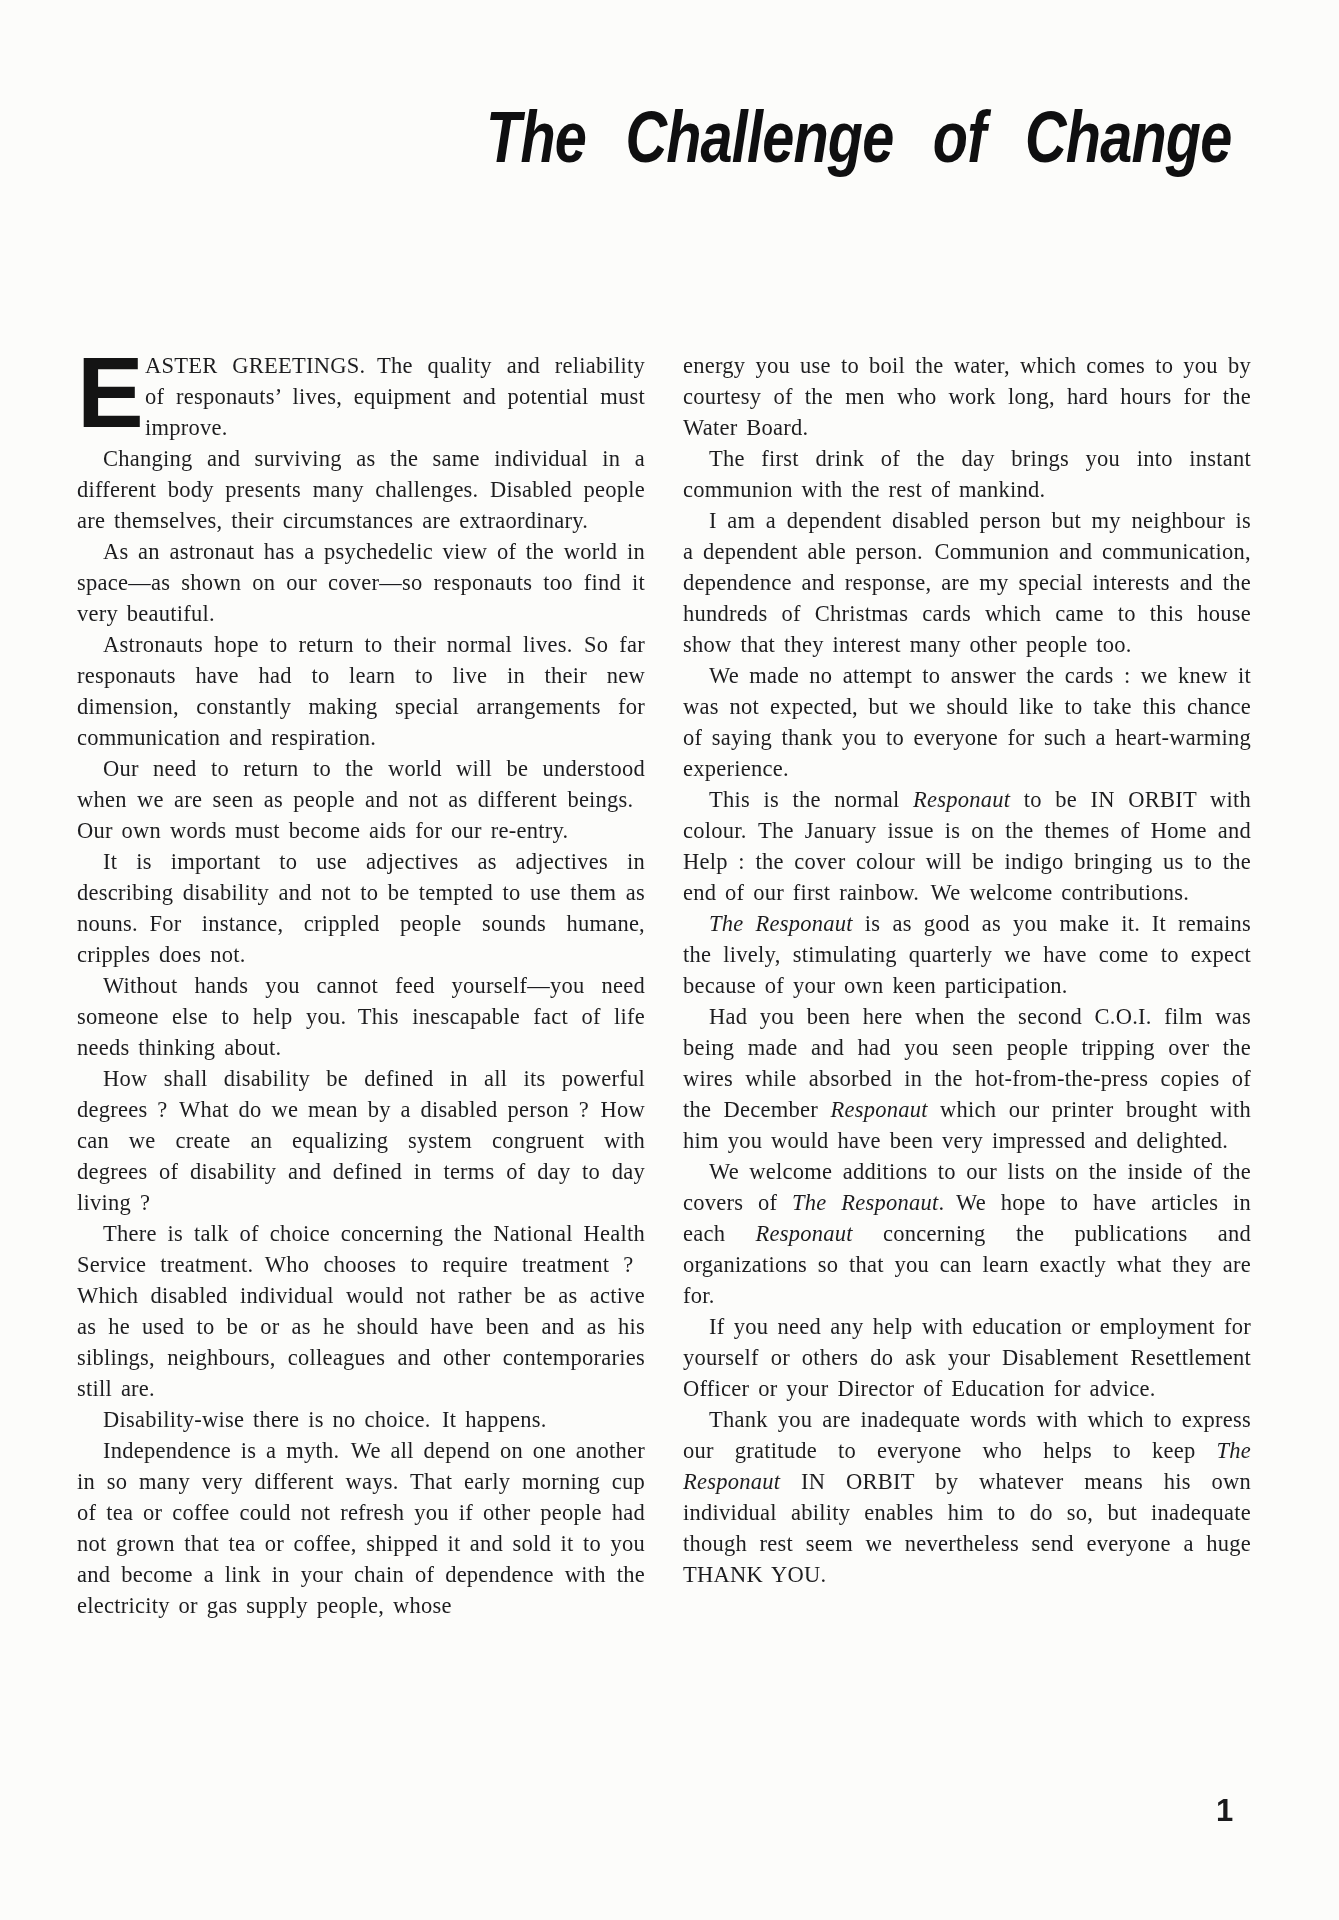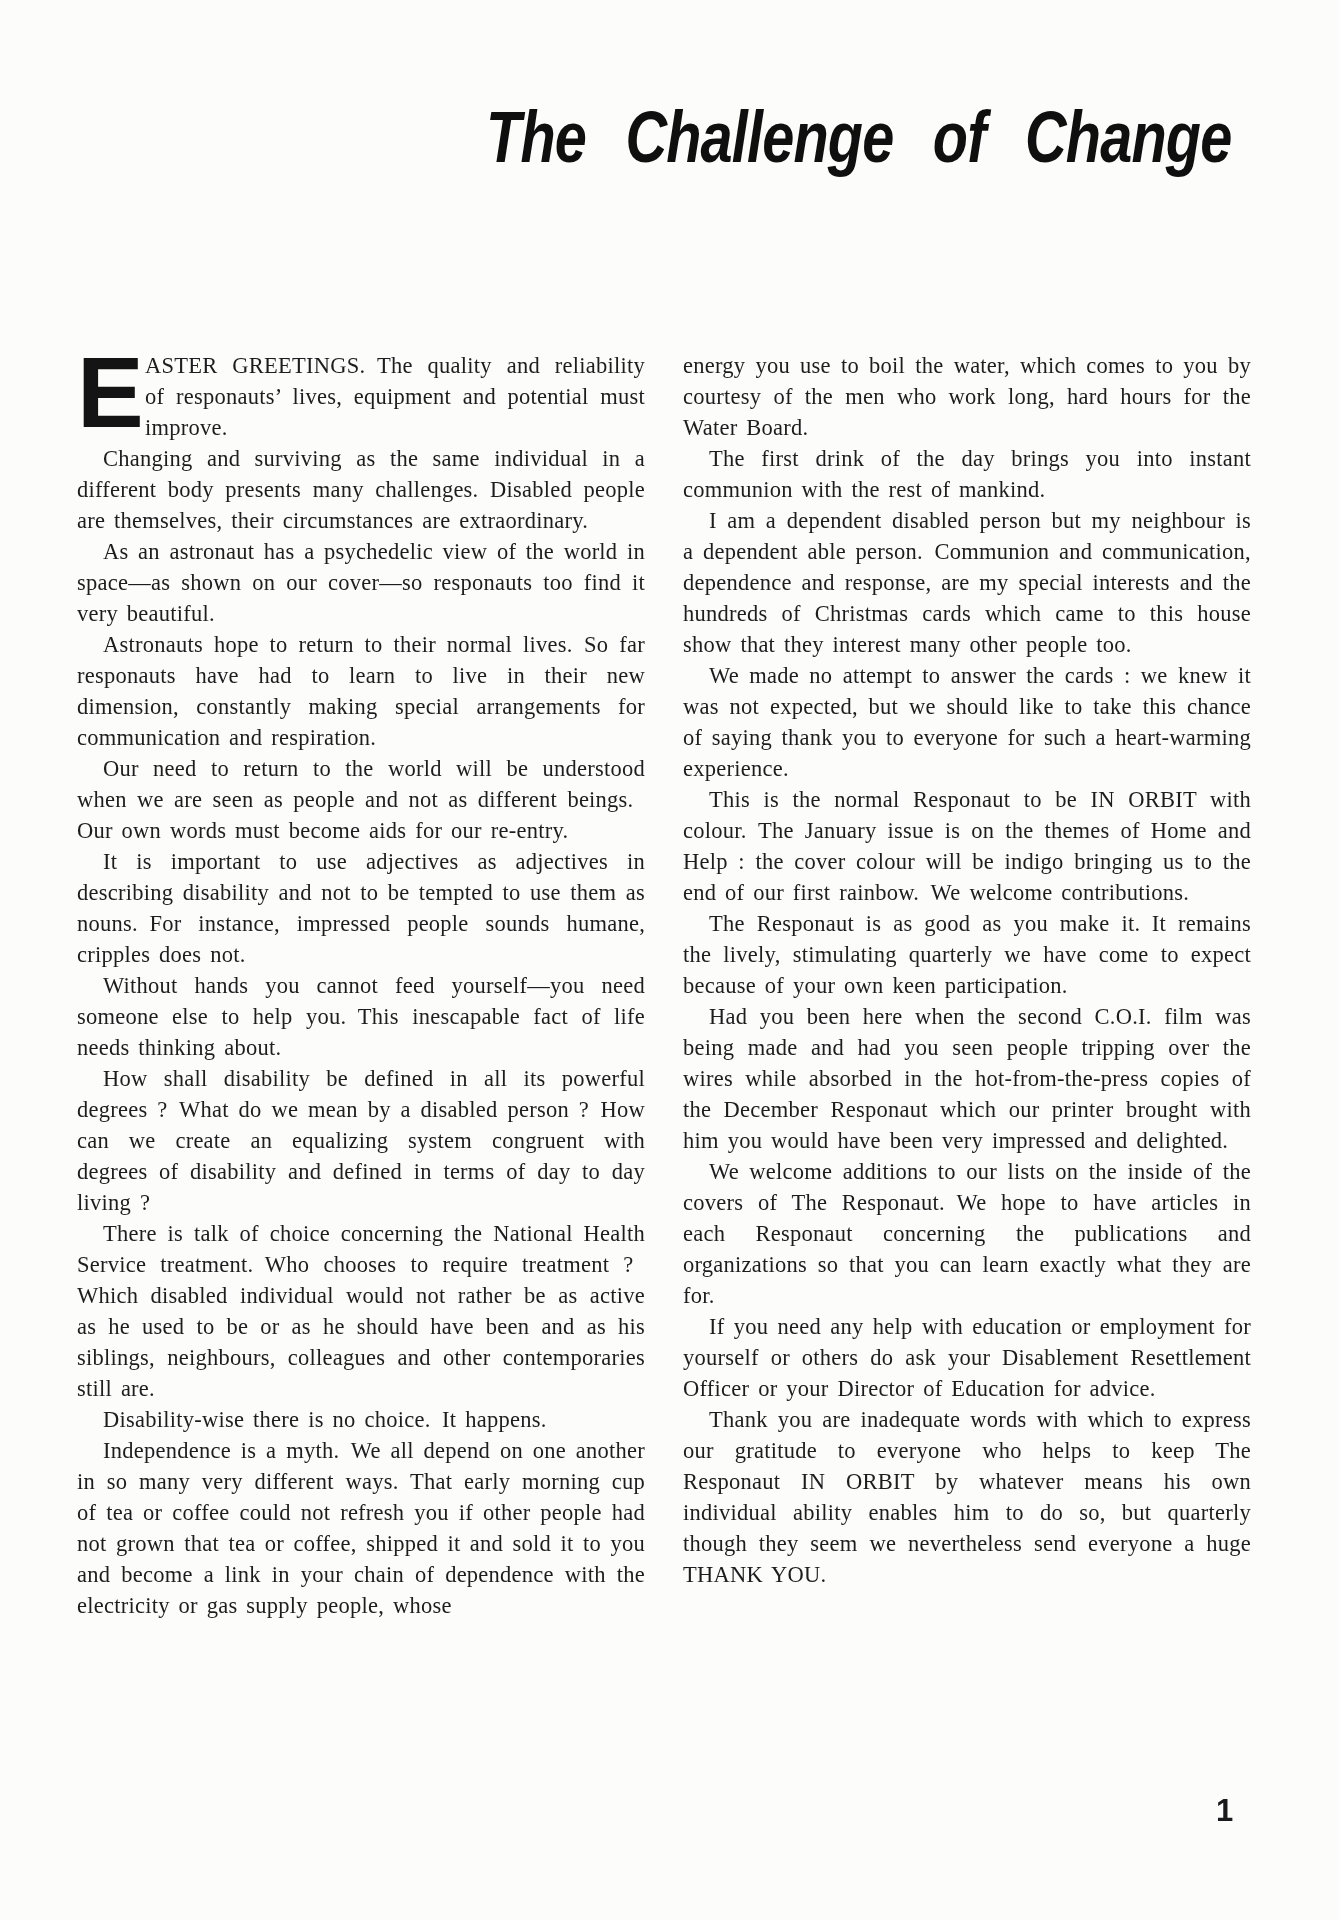--- a/index.html
+++ b/index.html
@@ -41,21 +41,21 @@
   .col{
     width:568px;
     font-size:22.5px;
     line-height:31px;
     text-align:justify;
     letter-spacing:0.25px;
     word-spacing:3px;
   }
   .para{margin:0;}
   .para.indent{text-indent:26px;}
-  .it{margin-top:10px;}
+  .it{font-style:italic;margin-top:10px;}
   .dropcap{
     float:left;
     font-family:"Liberation Sans", sans-serif;
     font-weight:700;
     font-size:100px;
     line-height:76px;
     height:84px;
     width:60px;
     margin:4px 8px 0 0;
     color:#141414;
@@ -75,34 +75,34 @@
 
 <div class="page">
   <h1 class="title">The Challenge of Change</h1>
   <div class="columns">
     <div class="col">
         <p class="para"><span class="dropcap">E</span><span>ASTER GREETINGS. The quality and reliability of responauts’ lives, equipment and potential must improve.</span></p>
         <p class="para indent"><span>Changing and surviving as the same individual in a different body presents many challenges. Disabled people are themselves, their circumstances are extraordinary.</span></p>
         <p class="para indent"><span>As an astronaut has a psychedelic view of the world in space—as shown on our cover—so responauts too find it very beautiful.</span></p>
         <p class="para indent"><span>Astronauts hope to return to their normal lives. So far responauts have had to learn to live in their new dimension, constantly making special arrangements for communication and respiration.</span></p>
         <p class="para indent"><span>Our need to return to the world will be understood when we are seen as people and not as different beings. Our own words must become aids for our re-entry.</span></p>
-        <p class="para indent"><span>It is important to use adjectives as adjectives in describing disability and not to be tempted to use them as nouns. For instance, impressed people sounds humane, cripples does not.</span></p>
+        <p class="para indent"><span>It is important to use adjectives as adjectives in describing disability and not to be tempted to use them as nouns. For instance, crippled people sounds humane, cripples does not.</span></p>
         <p class="para indent"><span>Without hands you cannot feed yourself—you need someone else to help you. This inescapable fact of life needs thinking about.</span></p>
         <p class="para indent"><span>How shall disability be defined in all its powerful degrees ? What do we mean by a disabled person ? How can we create an equalizing system congruent with degrees of disability and defined in terms of day to day living ?</span></p>
         <p class="para indent"><span>There is talk of choice concerning the National Health Service treatment. Who chooses to require treatment ? Which disabled individual would not rather be as active as he used to be or as he should have been and as his siblings, neighbours, colleagues and other contemporaries still are.</span></p>
         <p class="para indent"><span>Disability-wise there is no choice. It happens.</span></p>
         <p class="para indent"><span>Independence is a myth. We all depend on one another in so many very different ways. That early morning cup of tea or coffee could not refresh you if other people had not grown that tea or coffee, shipped it and sold it to you and become a link in your chain of dependence with the electricity or gas supply people, whose</span></p>
       </div>
     <div class="col">
         <p class="para"><span>energy you use to boil the water, which comes to you by courtesy of the men who work long, hard hours for the Water Board.</span></p>
         <p class="para indent"><span>The first drink of the day brings you into instant communion with the rest of mankind.</span></p>
         <p class="para indent"><span>I am a dependent disabled person but my neighbour is a dependent able person. Communion and communication, dependence and response, are my special interests and the hundreds of Christmas cards which came to this house show that they interest many other people too.</span></p>
         <p class="para indent"><span>We made no attempt to answer the cards : we knew it was not expected, but we should like to take this chance of saying thank you to everyone for such a heart-warming experience.</span></p>
         <p class="para indent"><span>This is the normal </span><span class="it">Responaut</span><span> to be IN ORBIT with colour. The January issue is on the themes of Home and Help : the cover colour will be indigo bringing us to the end of our first rainbow. We welcome contributions.</span></p>
         <p class="para indent"><span class="it">The Responaut</span><span> is as good as you make it. It remains the lively, stimulating quarterly we have come to expect because of your own keen participation.</span></p>
         <p class="para indent"><span>Had you been here when the second C.O.I. film was being made and had you seen people tripping over the wires while absorbed in the hot-from-the-press copies of the December </span><span class="it">Responaut</span><span> which our printer brought with him you would have been very impressed and delighted.</span></p>
         <p class="para indent"><span>We welcome additions to our lists on the inside of the covers of </span><span class="it">The Responaut</span><span>. We hope to have articles in each </span><span class="it">Responaut</span><span> concerning the publications and organizations so that you can learn exactly what they are for.</span></p>
         <p class="para indent"><span>If you need any help with education or employment for yourself or others do ask your Disablement Resettlement Officer or your Director of Education for advice.</span></p>
-        <p class="para indent"><span>Thank you are inadequate words with which to express our gratitude to everyone who helps to keep </span><span class="it">The Responaut</span><span> IN ORBIT by whatever means his own individual ability enables him to do so, but quarterly though they seem we nevertheless send everyone a huge THANK YOU.</span></p>
+        <p class="para indent"><span>Thank you are inadequate words with which to express our gratitude to everyone who helps to keep </span><span class="it">The Responaut</span><span> IN ORBIT by whatever means his own individual ability enables him to do so, but inadequate though rest seem we nevertheless send everyone a huge THANK YOU.</span></p>
       </div>
   </div>
   <div class="folio">1</div>
 </div>
 
 </body></html>

